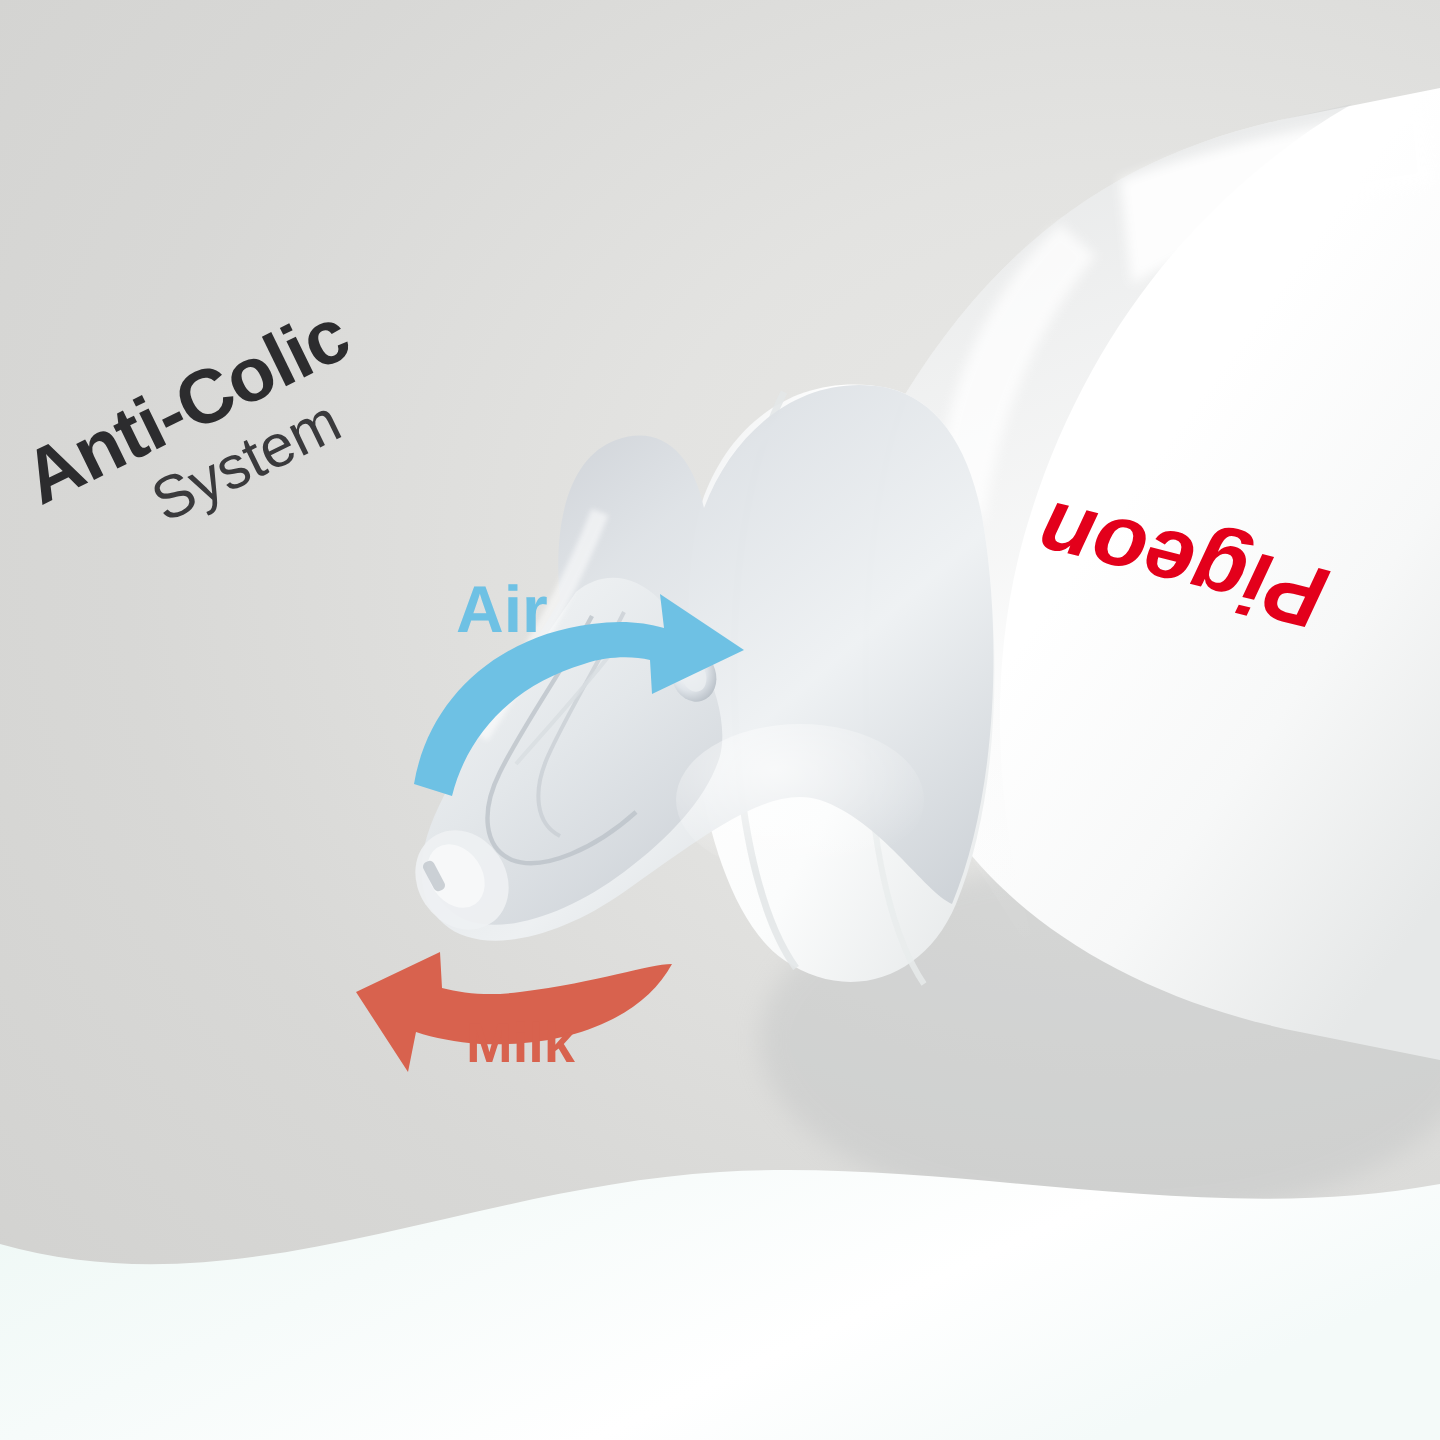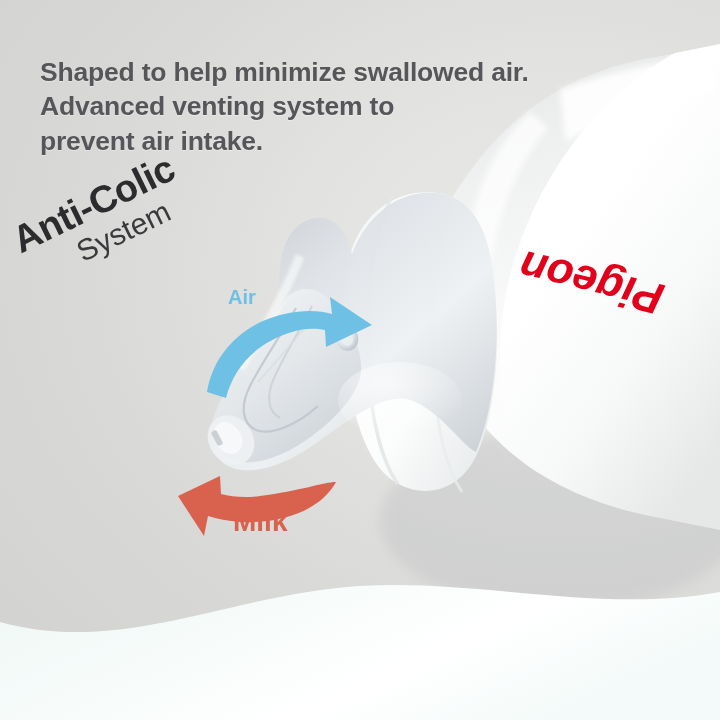--- a/index.html
+++ b/index.html
@@ -35,21 +35,21 @@
     font-size:38px;font-weight:bold;color:#2c2c2e;letter-spacing:-0.5px;
     white-space:nowrap;
   }
   .anticolic .l2{
     position:absolute;left:58px;top:44px;
     font-size:30px;font-weight:400;color:#3a3a3c;letter-spacing:0px;
     white-space:nowrap;
   }
   
   .lbl{position:absolute;font-weight:bold;white-space:nowrap;}
-  .lbl-air{left:228px;top:286px;font-size:20px;color:#6ec1e4;}
+  .lbl-air{left:228px;top:286px;font-size:33px;color:#6ec1e4;}
   .lbl-milk{left:233px;top:506px;font-size:28px;color:#d8624e;}
   .arrows{position:absolute;inset:0;}
 </style>
 </head>
 <body>
 
 <div id="stage">
 
   <div class="bottle-layer">
     <svg width="720" height="720" viewBox="0 0 720 720">
@@ -206,23 +206,20 @@
                C 228 521, 217 519, 208 516
                L 204 536
                L 178 496
                L 220 476
                L 221 494
                C 232 497, 246 498, 260 496
                C 300 491, 324 482, 336 482 Z" fill="#d8624e"></path>
     </svg>
   </div>
 
-  <div class="headline">Shaped to help minimize swallowed air.
-Advanced venting system to
-prevent air intake.</div>
 
   <div class="anticolic">
     <div class="l1">Anti-Colic</div>
     <div class="l2">System</div>
   </div>
 
   <div class="lbl lbl-air">Air</div>
   <div class="lbl lbl-milk">Milk</div>
 
 </div>

